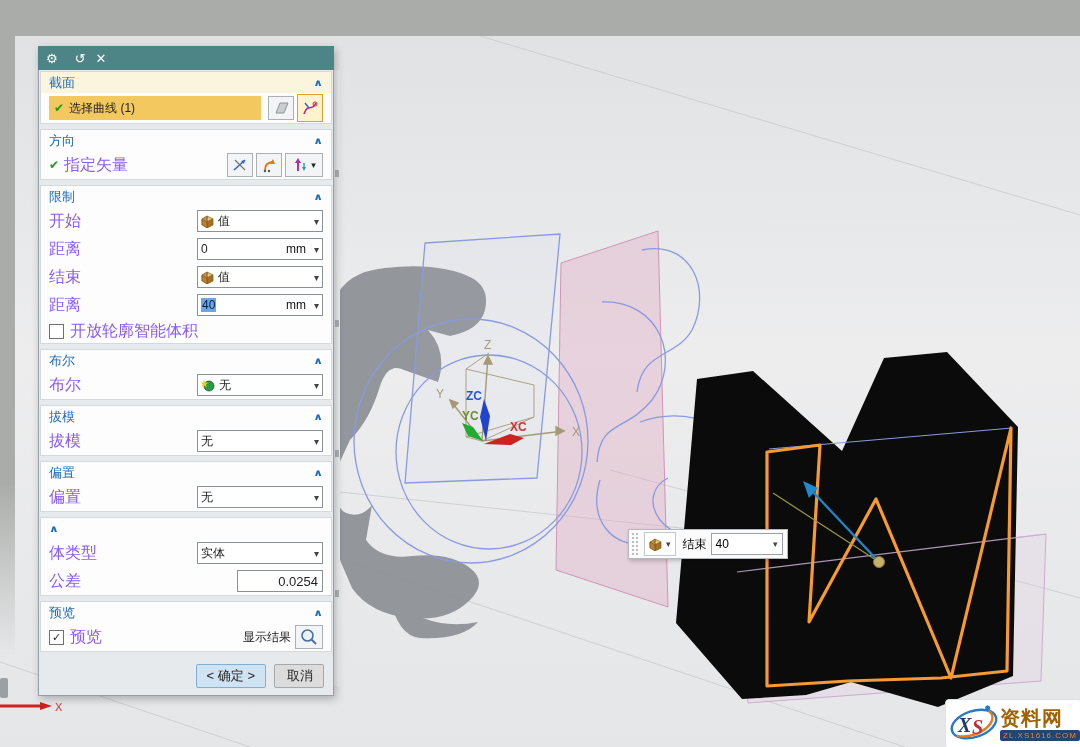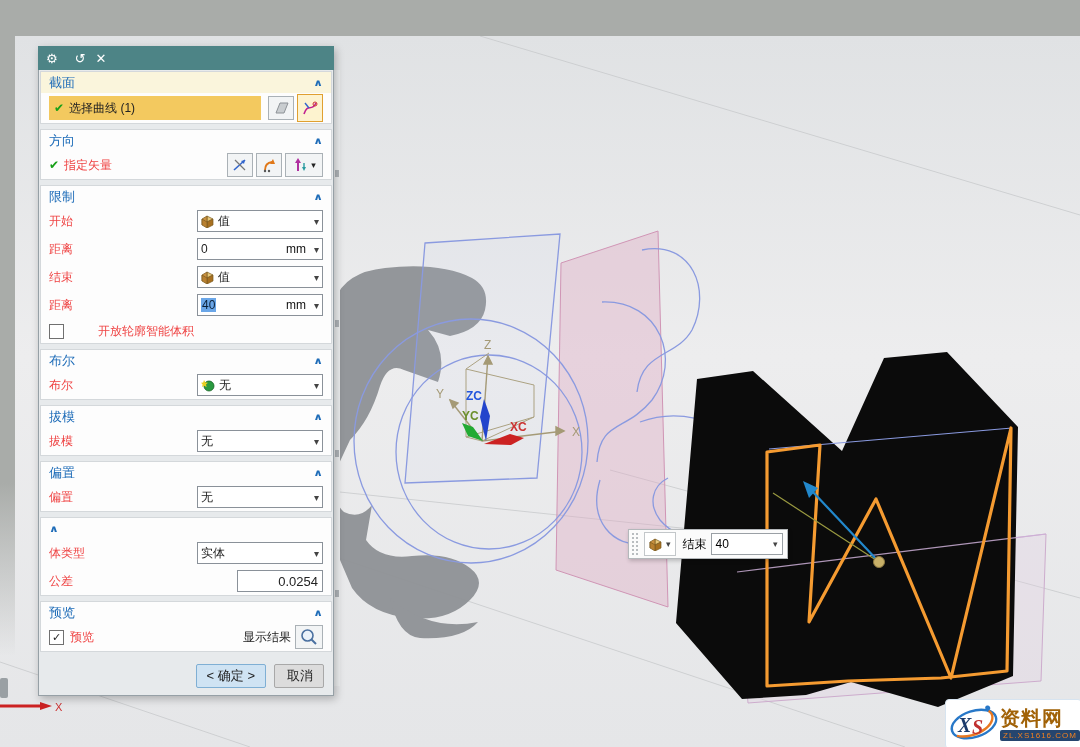--- a/index.html
+++ b/index.html
@@ -22,21 +22,21 @@
   .titlebar .gear{font-size:13px;margin-right:7px;}
   .titlebar .ttl{flex:1;}
   .titlebar .tbtn{margin-left:10px;font-size:13px;cursor:default;}
   .dbody{background:#e7eaec;border:1px solid #96a0a6;border-top:none;padding:1px 1px 0 1px;}
   .grp{background:#fdfdfd;border:1px solid #d4d8db;margin-bottom:5px;}
   .grp-hd{height:21px;display:flex;align-items:center;padding:0 8px;color:#1e6cb8;font-size:13px;}
   .grp-hd.yellow{background:#faf5dc;}
   .grp-hd .hd-lbl{flex:1;}
   .grp-hd .chev{color:#1e6cb8;font-size:12px;font-weight:bold;transform:scaleY(.8);}
   .row{min-height:26px;display:flex;align-items:center;padding:1px 8px;}
-  .row .lbl{flex:1;font-size:12px;color:#ef4444;}
+  .row .lbl{flex:1;font-size:16px;color:#8b5cf6;}
   .check{color:#17a017;font-weight:bold;margin-right:5px;font-size:12px;}
   .selrow{flex:1;background:#f3c95f;height:24px;display:flex;align-items:center;padding:0 5px;margin-right:4px;}
   .iconbtn{width:24px;height:22px;border:1px solid #aab1b6;background:#f2f4f5;display:flex;
     align-items:center;justify-content:center;margin-left:3px;}
   .iconbtn.active{background:#fdf3cf;border:1px solid #e0a030;height:26px;}
   .combo{width:118px;height:20px;border:1px solid #8a9199;background:#fff;display:flex;
     align-items:center;padding:0 3px;font-size:12px;}
   .combo .cico{margin-right:4px;display:flex;}
   .combo .cval{flex:1;}
   .combo .unit{margin-right:8px;color:#111;}
@@ -288,21 +288,21 @@
         </div>
       </div>
       <div class="row">
         <span class="lbl">距离</span>
         <div class="combo">
           <span class="cval"><span class="selhl">40</span></span>
           <span class="unit">mm</span>
           <span class="caret">▾</span>
         </div>
       </div>
-      <div class="row" style="min-height:22px;gap:28px;">
+      <div class="row" style="min-height:22px;">
         <span class="cbox"></span>
         <span class="lbl">开放轮廓智能体积</span>
       </div>
     </div>
 
     <div class="grp">
       <div class="grp-hd">
         <span class="hd-lbl">布尔</span>
         <span class="chev">∧</span>
       </div>

